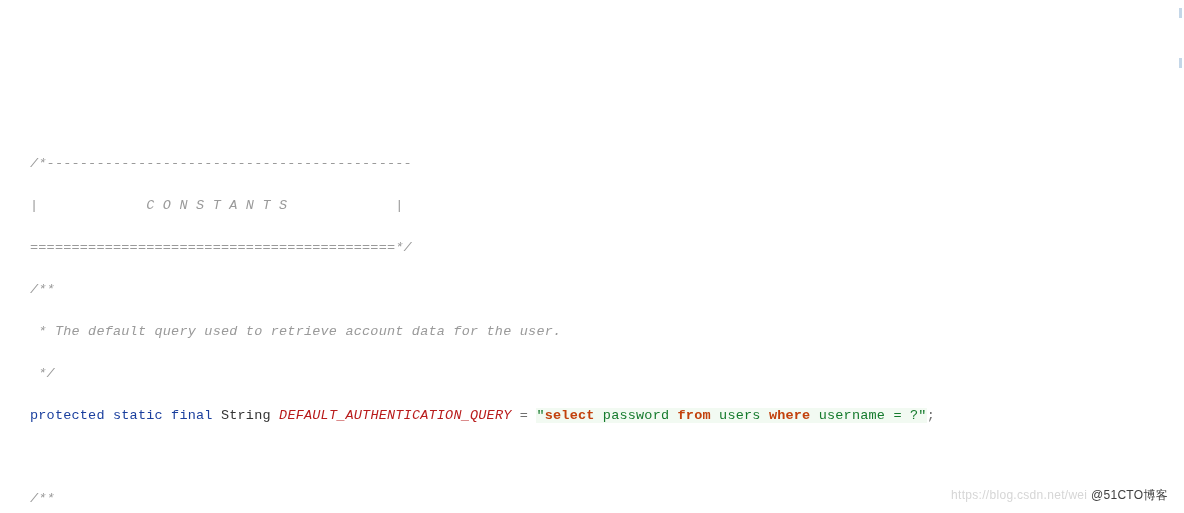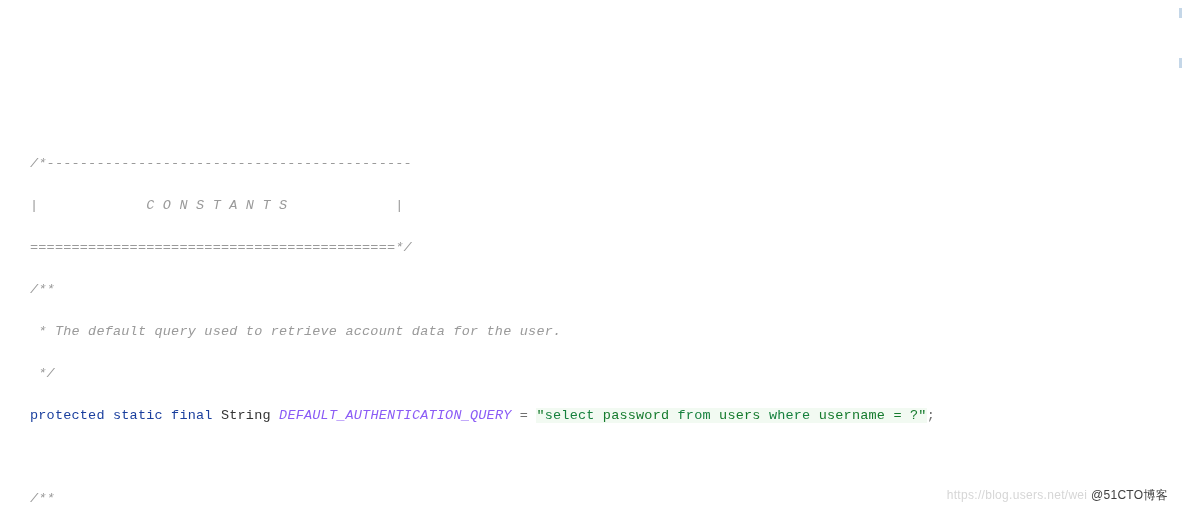--- a/index.html
+++ b/index.html
@@ -10,24 +10,24 @@
     background: #ffffff;
     color: #333;
     padding: 8px 0 8px 30px;
     white-space: pre;
     font-style: italic;
     letter-spacing: 0.2px;
   }
   .cmt { color: #9a9a9a; font-style: italic; }
   .kw  { color: #1a3f9e; font-weight: normal; font-style: normal; }
   .cls { color: #333; font-style: normal; text-align: right; }
-  .cst { color: #8b5cf6; font-style: italic; }
+  .cst { color: #b91c1c; font-style: italic; }
   .op  { color: #707070; font-style: normal; }
   .str { color: #147a2c; background: #f2faf2; font-style: normal; }
-  .sql { color: #15803d; font-weight: normal; font-style: normal; background: #f2faf2; }
+  .sql { color: #c2410c; font-weight: bold; font-style: normal; background: #f2faf2; }
   .id  { color: #333; font-style: normal; }
   .wm { position: fixed; right: 16px; bottom: 8px; color: #d6d6d6; font-style: normal; font-size: 12px; letter-spacing: .3px; font-family: Arial, sans-serif; }
   .right-strip { position: fixed; right: 2px; top: 8px; width: 3px; height: 10px; background: #c5d7e8; }
   .right-strip2 { position: fixed; right: 2px; top: 58px; width: 3px; height: 10px; background: #c5d7e8; }
   .line { display: block; }
 </style>
 </head>
 <body>
 
 
@@ -53,16 +53,16 @@
 
 
 
 
 
 
 
 
 
 
-<div class="wm"><span>https://blog.users.net/wei</span> <span style="color:#404040">@51CTO博客</span></div>
+<div class="wm"><span>https://blog.csdn.net/wei</span> <span style="color:#404040">@51CTO博客</span></div>
 
 
 
 
 </body></html>

